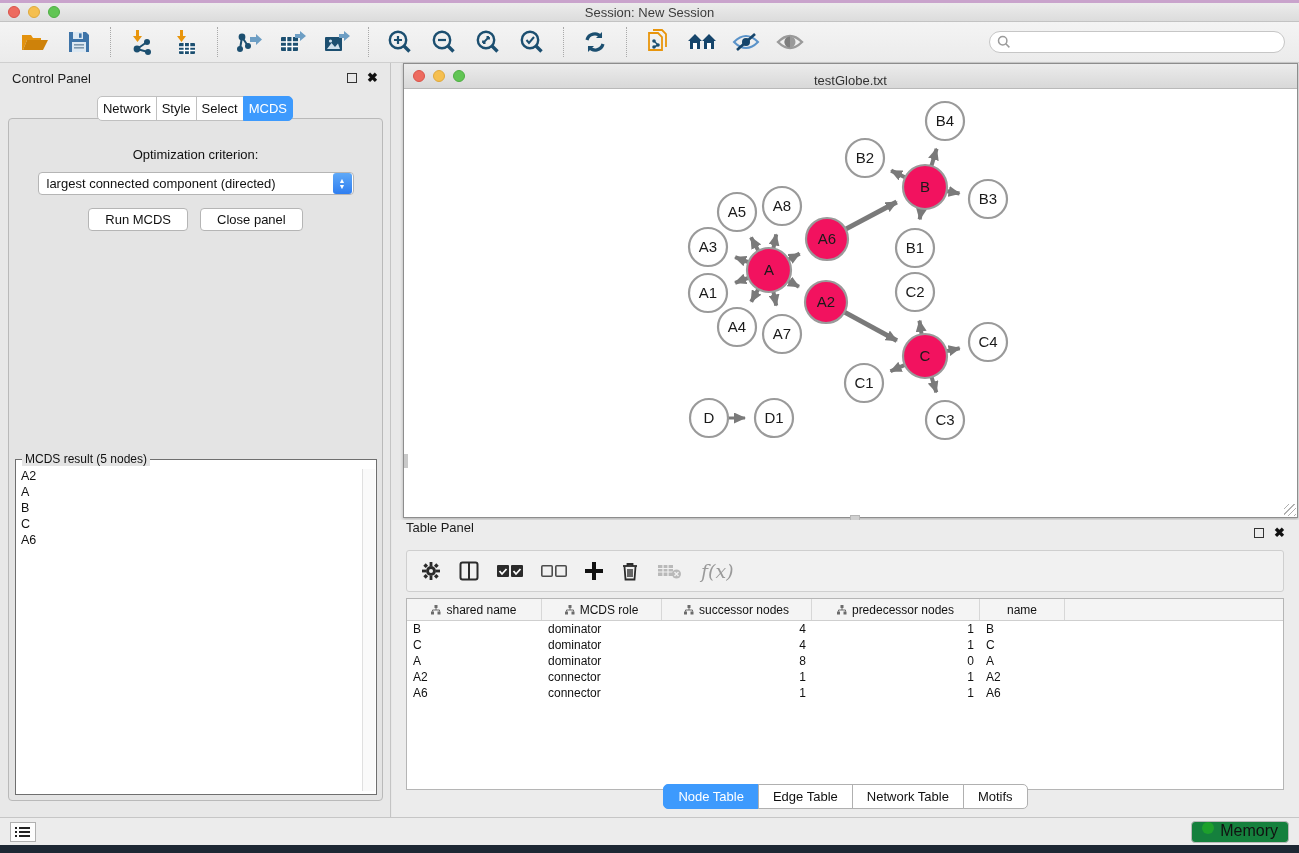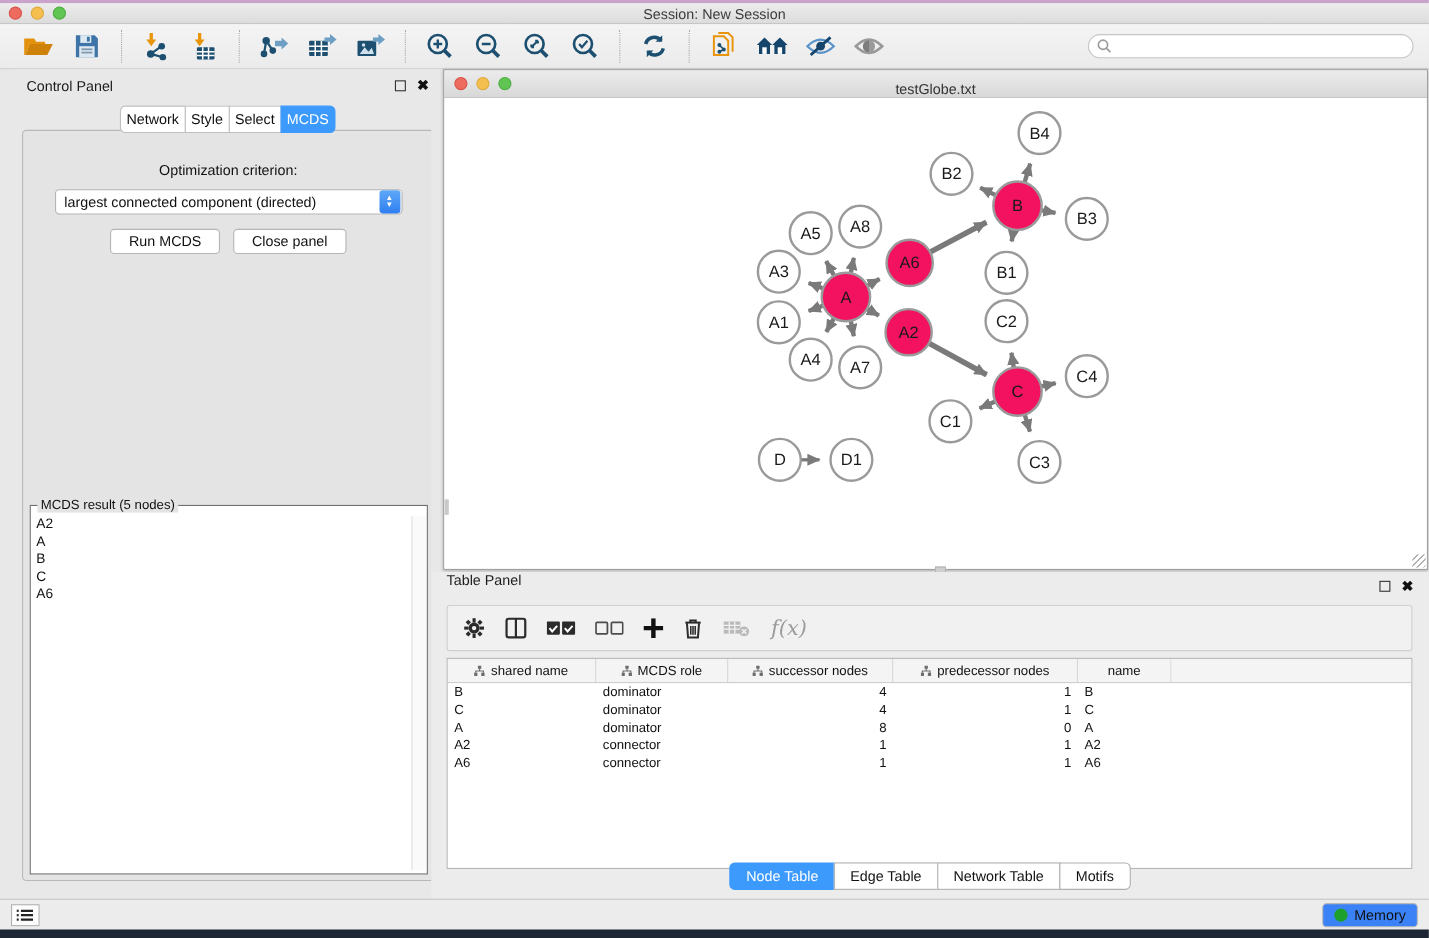--- a/index.html
+++ b/index.html
@@ -23,21 +23,21 @@
     display:flex; align-items:center; padding:0 8px; }
   .tb-group { display:flex; align-items:center; gap:10px; padding:0 10px; }
   .tb-sep { width:1px; height:30px; border-left:1px dotted #a9a9a9; margin:0 4px; }
   .tb-btn { width:34px; height:32px; display:flex; align-items:center; justify-content:center; cursor:default; }
   .search-wrap { margin-left:auto; margin-right:6px; }
   .search-box { width:296px; height:22px; background:#fff; border:1px solid #c6c6c6; border-radius:11px;
     display:flex; align-items:center; padding-left:7px; }
   .search-box input { border:none; outline:none; font-size:12px; width:250px; background:transparent; }
 
   
-  .control-panel { position:absolute; left:12px; top:63px; width:391px; height:754px; background:#e8e8e8;
+  .control-panel { position:absolute; left:0; top:63px; width:391px; height:754px; background:#e8e8e8;
     border-right:1px solid #c4c4c4; }
   .panel-header { height:30px; display:flex; align-items:center; padding:0 12px; }
   .panel-header .ph-title { font-size:13px; color:#1c1c1c; }
   .ph-icons { margin-left:auto; display:flex; gap:10px; align-items:center; }
   .float-ico { width:10px; height:10px; border:1.5px solid #333; background:transparent; display:inline-block; }
   .close-ico { font-size:13px; font-weight:bold; color:#111; line-height:10px; }
 
   .cp-tabs { position:absolute; left:0; top:33px; width:100%; display:flex; justify-content:center; z-index:3; }
   .cp-tab { font-size:13px; padding:4px 5px; background:#fff; border:1px solid #c0c0c0; color:#111;
     margin-left:-1px; }
@@ -102,22 +102,22 @@
   .tp-tab { font-size:13px; padding:4px 14px; background:#fff; border:1px solid #b0b0b0; color:#111; margin-left:-1px; }
   .tp-tab:first-child { border-top-left-radius:5px; border-bottom-left-radius:5px; margin-left:0; }
   .tp-tab:last-child { border-top-right-radius:5px; border-bottom-right-radius:5px; }
   .tp-tab.active { background:#3d9afd; color:#fff; border-color:#3d9afd; }
 
   
   .statusbar { position:absolute; left:0; top:817px; width:1299px; height:28px; background:#ececec;
     border-top:1px solid #c6c6c6; display:flex; align-items:center; padding:0 10px; }
   .list-btn { width:26px; height:20px; background:#fdfdfd; border:1px solid #b0b0b0; display:flex;
     align-items:center; justify-content:center; }
-  .memory-btn { margin-left:auto; background:#3b82f6; border:1px solid #b9b9b9; border-radius:4px;
-    height:22px; display:flex; align-items:center; gap:6px; padding:0 10px; font-size:13px; color:#111; }
+  .memory-btn { margin-left:auto; background:#15803d; border:1px solid #b9b9b9; border-radius:4px;
+    height:22px; display:flex; gap:6px; padding:0 10px; font-size:16px; color:#111; }
   .mem-dot { width:12px; height:12px; border-radius:50%; background:#1ea02c; }
   .desktop-bottom { position:absolute; left:0; top:845px; width:1299px; height:8px; background:#1d2733; }
 
   svg { display:block; }
 </style>
 </head>
 <body>
 
 <div class="desktop-top"></div>
 <div class="titlebar">

